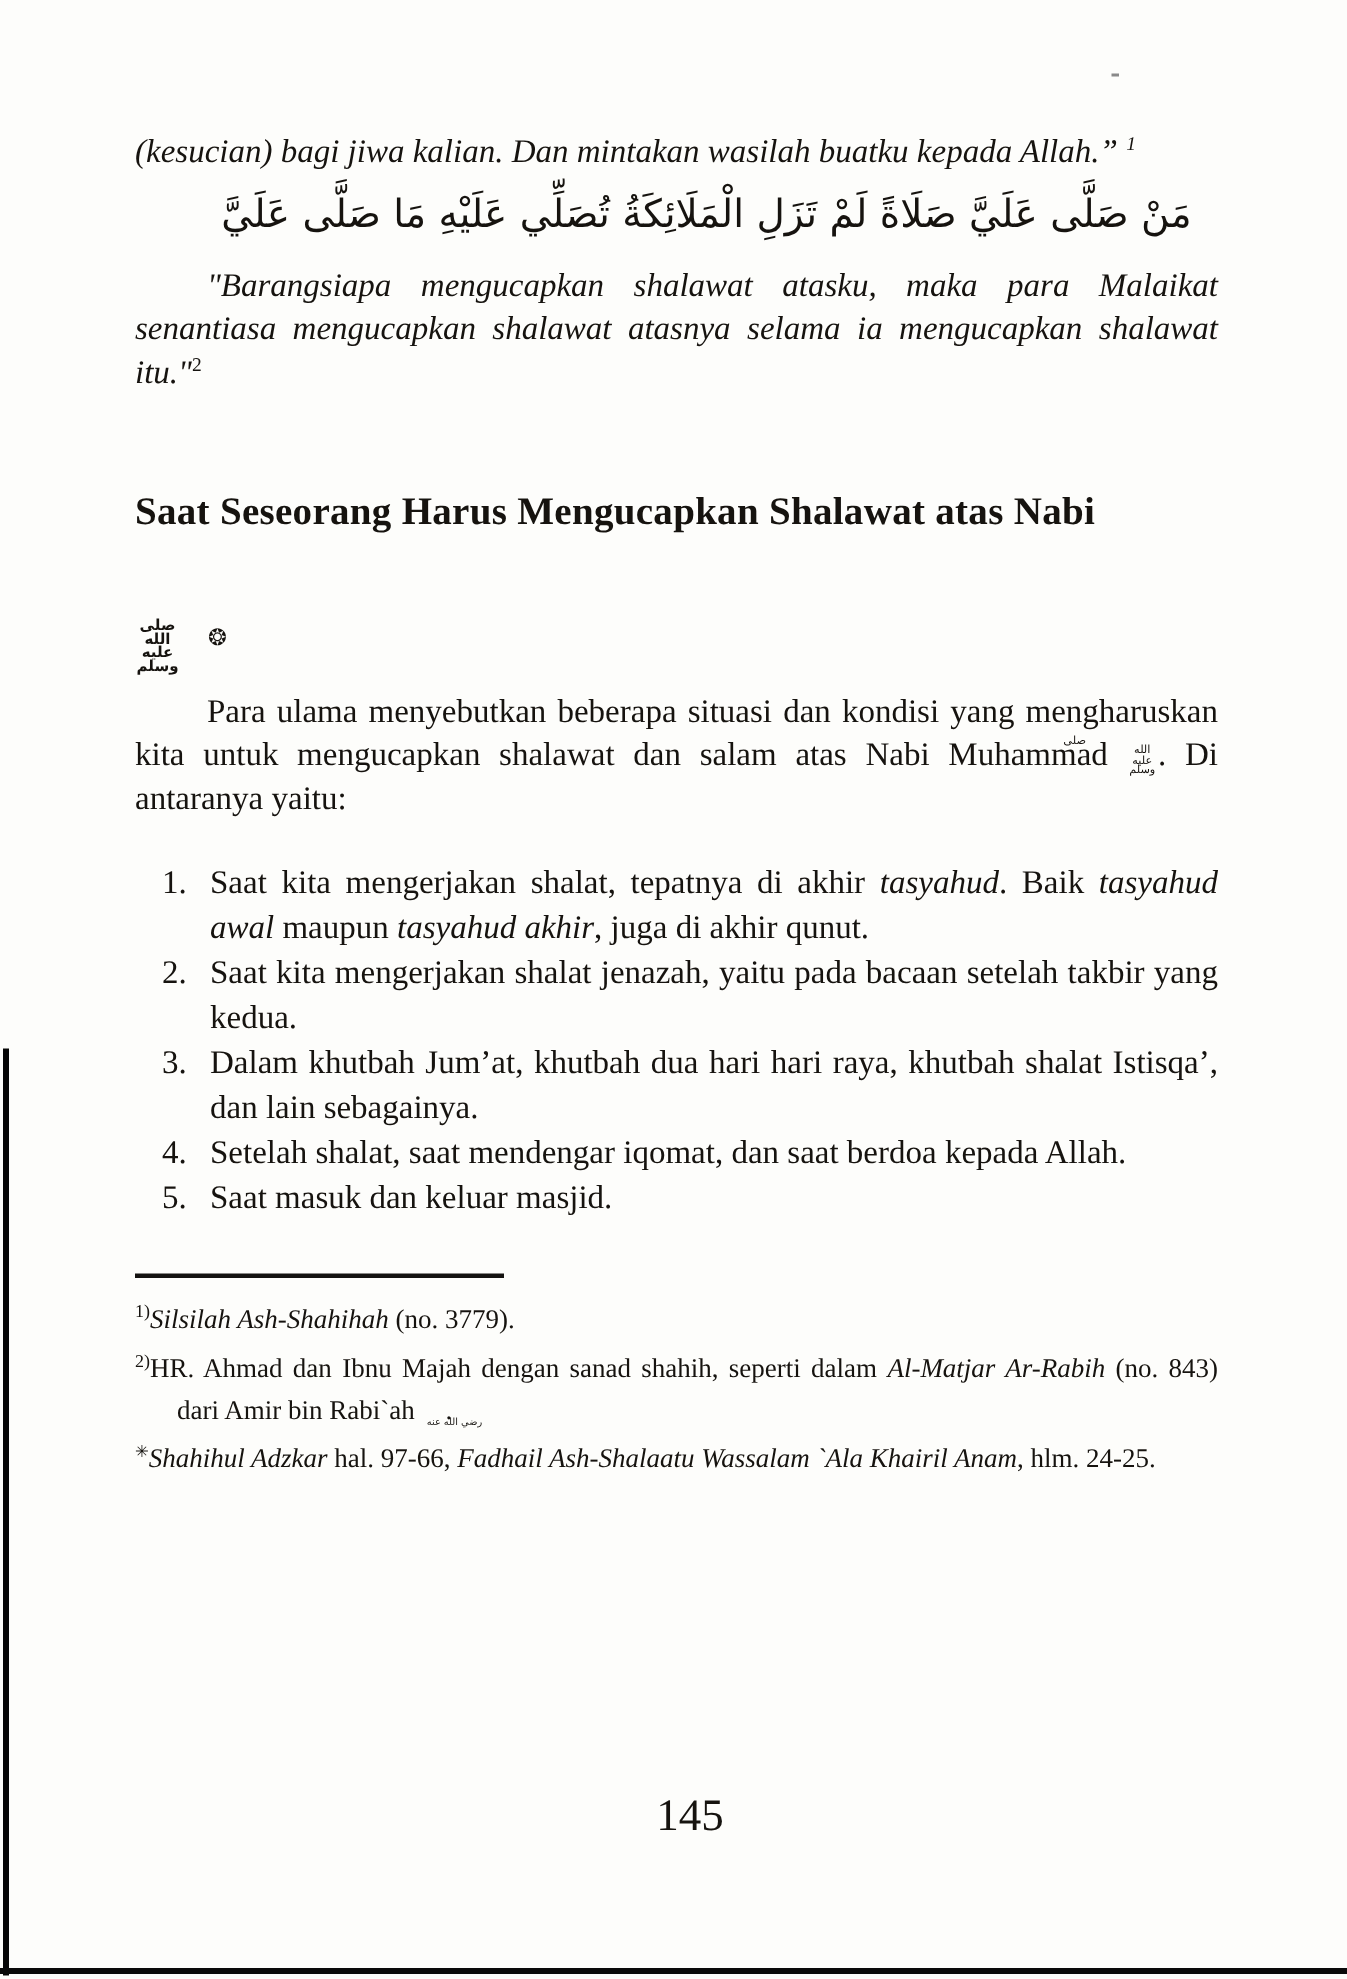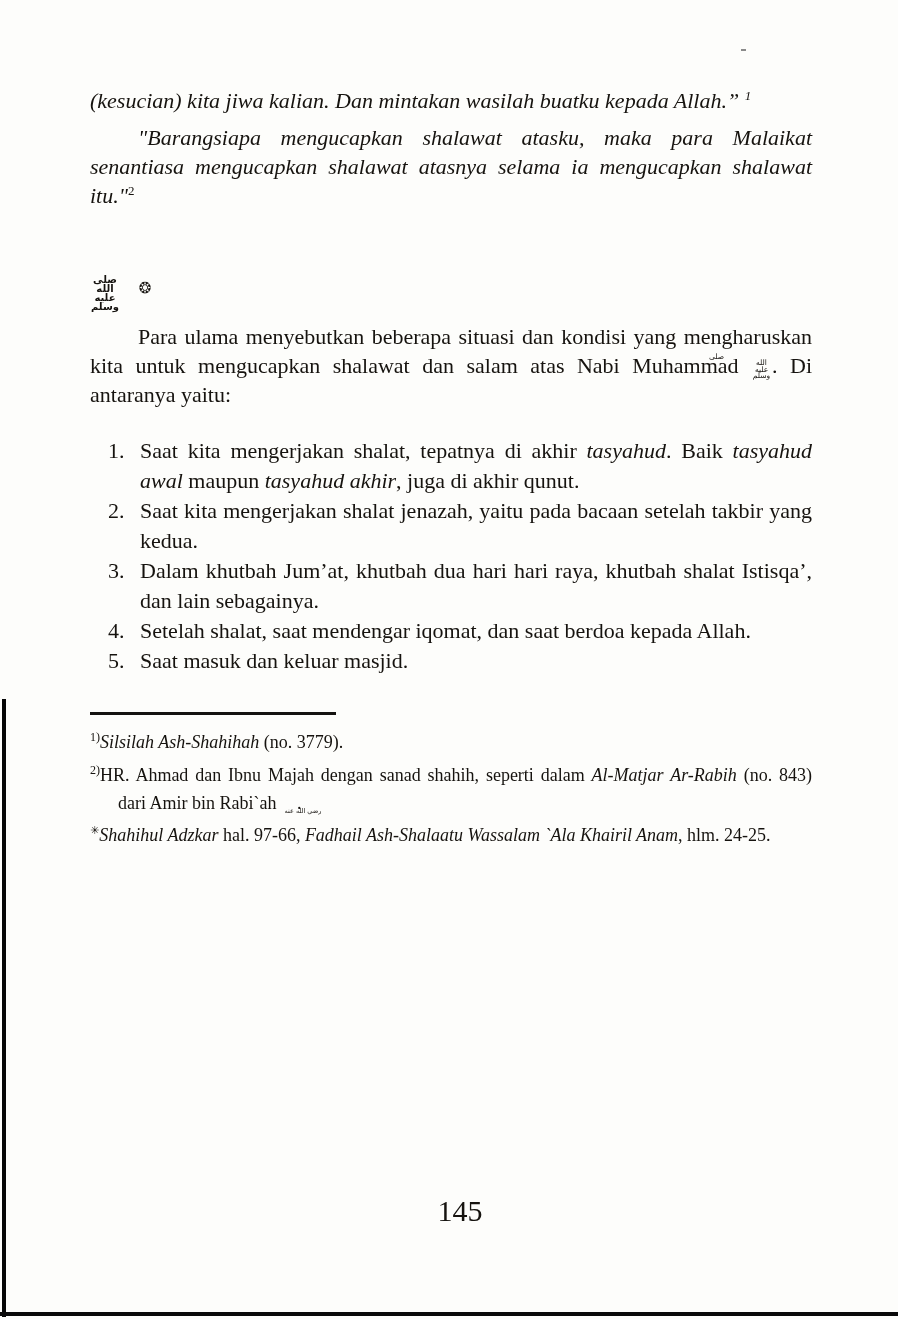--- a/index.html
+++ b/index.html
@@ -104,27 +104,29 @@
   .artifact-left   { position: absolute; left: 2px; top: 699px; width: 4px; height: 618px; background: #060606; }
   .artifact-bottom { position: absolute; left: 0; top: 1312px; width: 898px; height: 4px; background: #0a0a0a; }
   .artifact-speck  { position: absolute; left: 741px; top: 49px; width: 5px; height: 2px; background: #8a8a8a; }
 </style>
 </head>
 <body>
 
 <div class="page">
   <div class="content">
 
-    <p class="italic"><span class="i">(kesucian) kita jiwa kalian. Dan mintakan wasilah buatku kepada Allah.” </span><span class="sup">1</span></p>
+    <p class="italic"><span class="i">(kesucian) bagi jiwa kalian. Dan mintakan wasilah buatku kepada Allah.” </span><span class="sup">1</span></p>
 
 
+    <div class="arabic">مَنْ صَلَّى عَلَيَّ صَلَاةً لَمْ تَزَلِ الْمَلَائِكَةُ تُصَلِّي عَلَيْهِ مَا صَلَّى عَلَيَّ</div>
 
     <p class="indent translation"><span class="i">"Barangsiapa mengucapkan shalawat atasku, maka para Malaikat senantiasa mengucapkan shalawat atasnya selama ia mengucapkan shalawat itu."</span><span class="sup">2</span></p>
 
     <h2 class="heading">
+      <span>Saat Seseorang Harus Mengucapkan Shalawat atas Nabi</span>
       <span class="heading-symbols" style="display:block;margin-top:48px;">
         <span class="saw saw-lg">صلى الله عليه وسلم</span>
         <span class="hstar">❂</span>
       </span>
     </h2>
 
     <p class="indent ulama-para"><span>Para ulama menyebutkan beberapa situasi dan kondisi yang mengharuskan kita untuk mengucapkan shalawat dan salam atas Nabi Muhammad </span><span class="saw">صلى الله عليه وسلم</span><span>. Di antaranya yaitu:</span></p>
 
     <div class="occasions-list">
       <div class="li">

